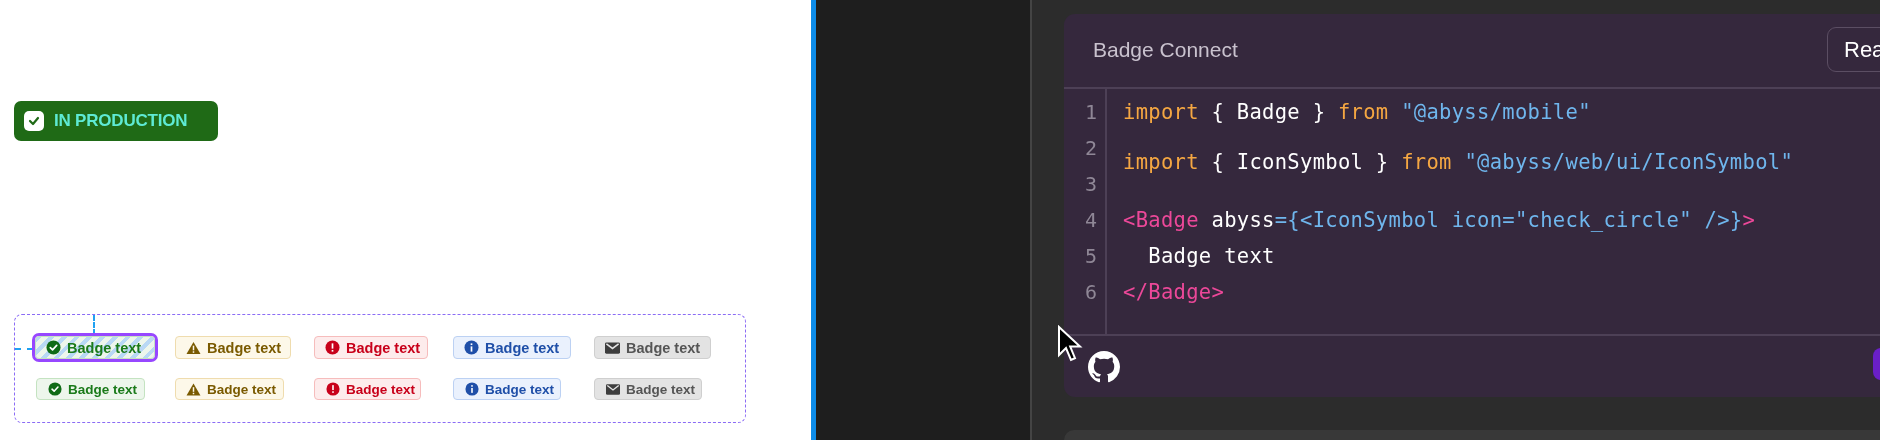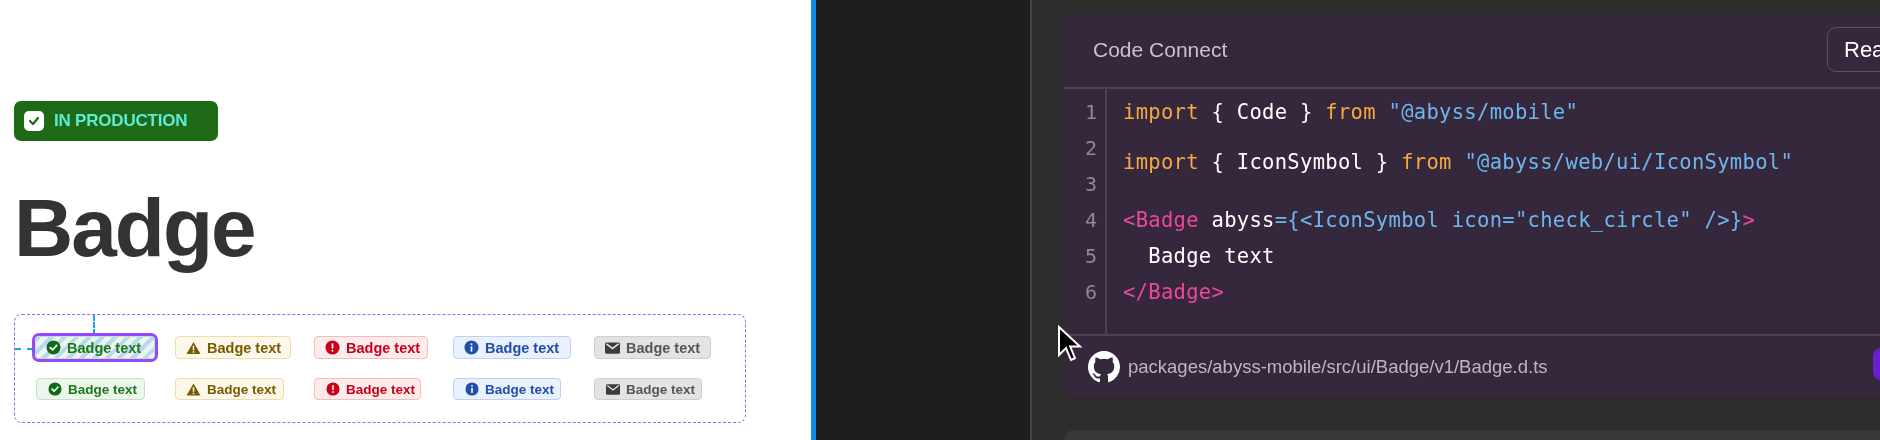--- a/index.html
+++ b/index.html
@@ -114,21 +114,20 @@
 <div class="canvas">
   <div class="status-badge">
     <span class="chk">
       <svg width="12" height="10" viewBox="0 0 12 10">
           <path d="M2 5 L5 8 L10 2" stroke="#1f6a16" stroke-width="2.2" fill="none" stroke-linecap="round" stroke-linejoin="round"></path>
         </svg>
     </span>
     <span>IN PRODUCTION</span>
   </div>
 
-  <h1 class="page-title">Badge</h1>
 
   <div class="variants">
     <div class="spacing-h"></div>
     <div class="spacing-v"></div>
 
     <div class="badge lg b-success b-selected" style="left:20px; top:21px; width:120px;">
       <span class="ic">
         <svg width="15" height="15" viewBox="0 0 16 16">
             <circle cx="8" cy="8" r="7.5" fill="#0f6b16"></circle>
             <path d="M4.6 8.2 L7 10.5 L11.4 5.8" stroke="#fff" stroke-width="1.8" fill="none" stroke-linecap="round" stroke-linejoin="round"></path>
@@ -226,50 +225,49 @@
     </div>
   </div>
 </div>
 <div class="canvas-edge"></div>
 
 <div class="gutter-panel"></div>
 <div class="divider"></div>
 
 <div class="code-panel">
   <div class="code-header">
-    <span class="code-title">Code Connect</span>
+    <span class="code-title">Badge Connect</span>
     <div class="read-button">
       <span>Rea</span>
     </div>
   </div>
 
   <div class="code-body">
     <div class="line-gutter">
       <span class="ln" style="top:11px">1</span>
       <span class="ln" style="top:47px">2</span>
       <span class="ln" style="top:83px">3</span>
       <span class="ln" style="top:119px">4</span>
       <span class="ln" style="top:155px">5</span>
       <span class="ln" style="top:191px">6</span>
     </div>
-    <div class="code-line" style="top:11px"><span class="kw">import</span><span> { Code } </span><span class="kw">from</span><span> </span><span class="str">"@abyss/mobile"</span></div>
+    <div class="code-line" style="top:11px"><span class="kw">import</span><span> { Badge } </span><span class="kw">from</span><span> </span><span class="str">"@abyss/mobile"</span></div>
     <div class="code-line" style="top:61px"><span class="kw">import</span><span> { IconSymbol } </span><span class="kw">from</span><span> </span><span class="str">"@abyss/web/ui/IconSymbol"</span></div>
     <div class="code-line" style="top:83px"></div>
     <div class="code-line" style="top:119px"><span class="tag">&lt;Badge</span><span> abyss</span><span class="str">={&lt;IconSymbol icon="check_circle" /&gt;}</span><span class="tag">&gt;</span></div>
     <div class="code-line" style="top:155px"><span>  Badge text</span></div>
     <div class="code-line" style="top:191px"><span class="tag">&lt;/Badge&gt;</span></div>
   </div>
 
   <div class="code-footer">
     <span class="github-icon">
       <svg width="32" height="32" viewBox="0 0 16 16">
           <path fill="#ffffff" d="M8 0C3.58 0 0 3.58 0 8c0 3.54 2.29 6.53 5.47 7.59.4.07.55-.17.55-.38 0-.19-.01-.82-.01-1.49-2.01.37-2.53-.49-2.69-.94-.09-.23-.48-.94-.82-1.13-.28-.15-.68-.52-.01-.53.63-.01 1.08.58 1.23.82.72 1.21 1.87.87 2.33.66.07-.52.28-.87.51-1.07-1.78-.2-3.64-.89-3.64-3.95 0-.87.31-1.59.82-2.15-.08-.2-.36-1.02.08-2.12 0 0 .67-.21 2.2.82.64-.18 1.32-.27 2-.27.68 0 1.36.09 2 .27 1.53-1.04 2.2-.82 2.2-.82.44 1.1.16 1.92.08 2.12.51.56.82 1.27.82 2.15 0 3.07-1.87 3.75-3.65 3.95.29.25.54.73.54 1.48 0 1.07-.01 1.93-.01 2.2 0 .21.15.46.55.38A8.013 8.013 0 0016 8c0-4.42-3.58-8-8-8z"></path>
         </svg>
     </span>
-    <span class="file-path">packages/abyss-mobile/src/ui/Badge/v1/Badge.d.ts</span>
     <div class="action-pill"></div>
   </div>
 </div>
 
 <div class="next-panel"></div>
 
 <span class="cursor">
   <svg width="26" height="38" viewBox="0 0 13 19">
       <path d="M1 1 L1 15 L4.5 11.5 L7 17.5 L9 16.6 L6.6 10.8 L11.5 10.8 Z" fill="#000" stroke="#fff" stroke-width="1"></path>
     </svg>

